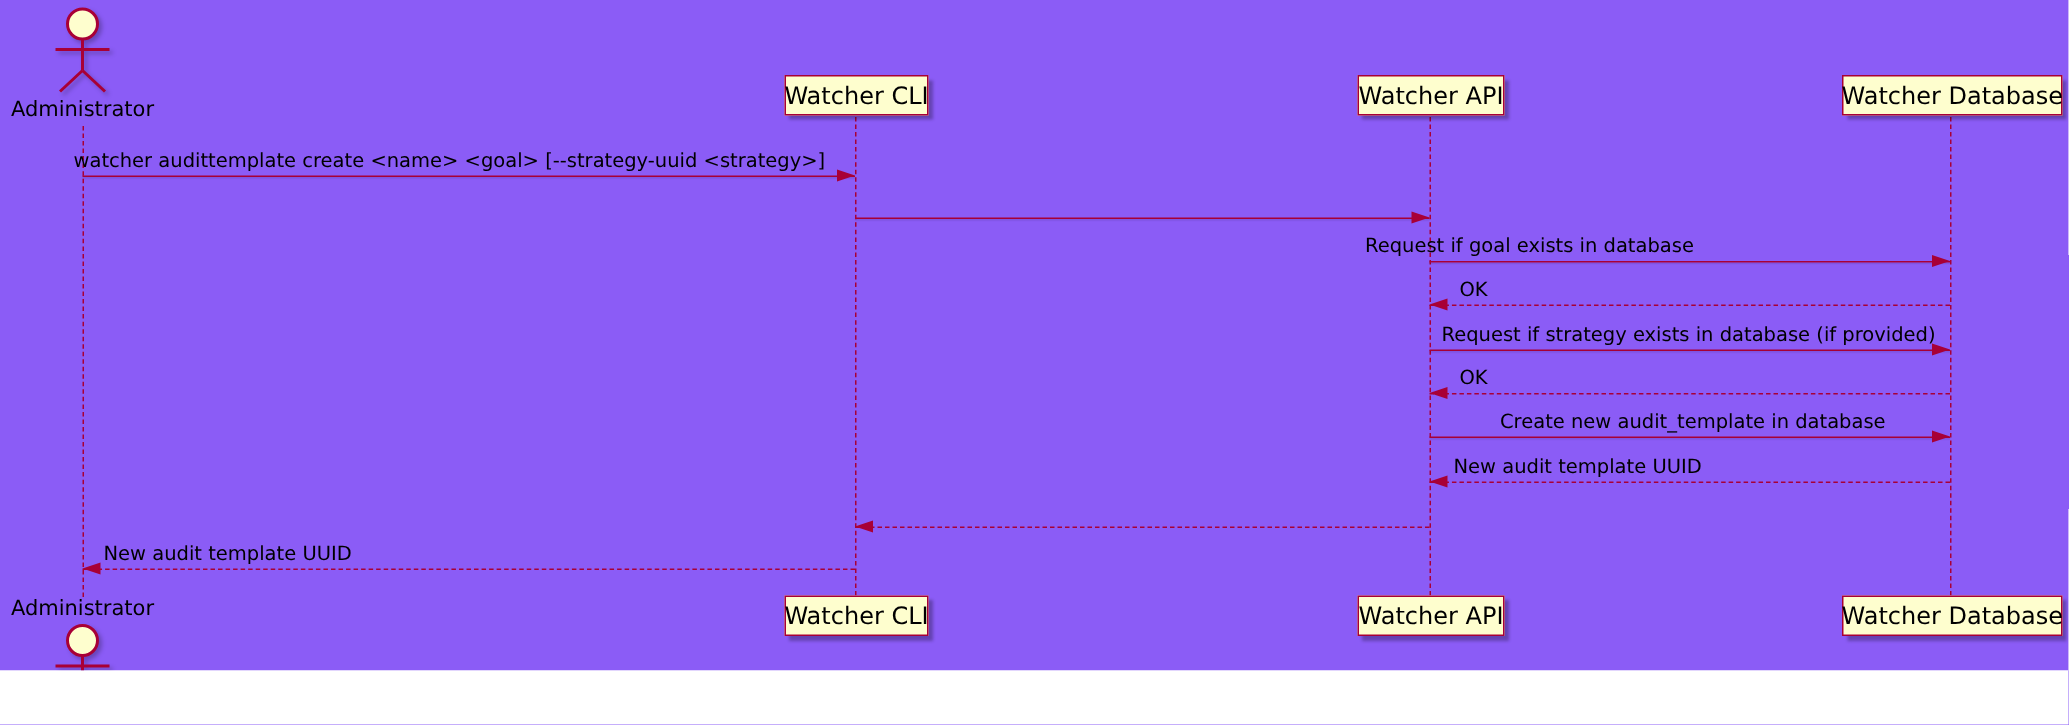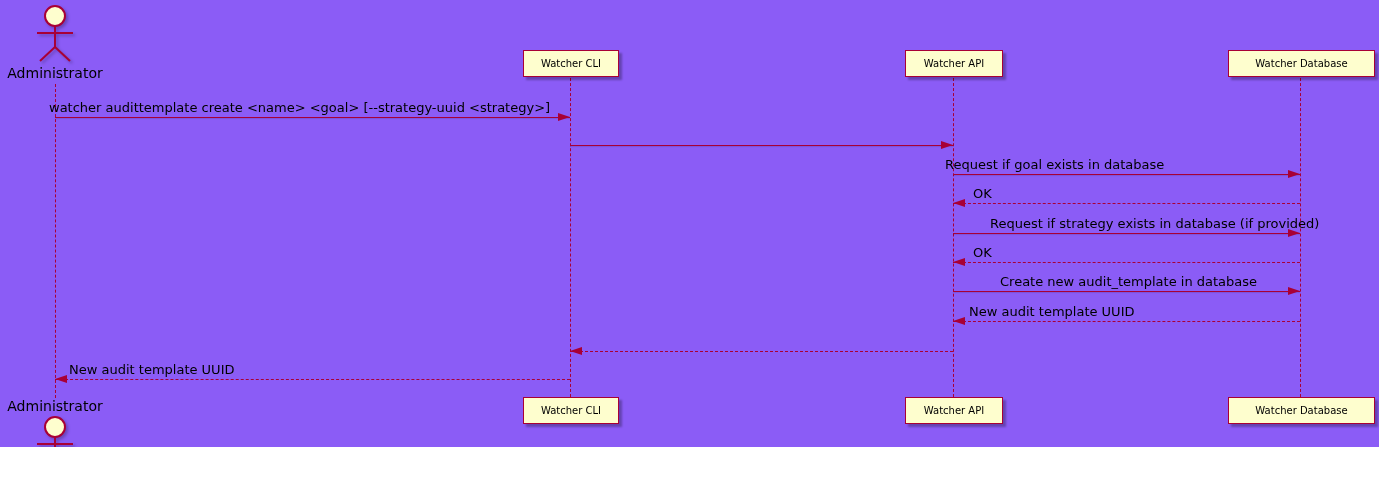--- a/index.html
+++ b/index.html
@@ -10,21 +10,21 @@
   body{font-family:"DejaVu Sans","Liberation Sans",sans-serif;color:#000;}
   #canvas{position:relative;width:1379px;height:447px;background:#8b5cf6;overflow:hidden;}
 
   .lifeline{position:absolute;width:0;border-left:1px dashed var(--accent);}
 
   .pbox{
     position:absolute;height:25px;background:var(--fill);
     border:1.5px solid var(--accent);
     box-shadow:3px 3px 2px rgba(0,0,0,0.28);
     display:flex;align-items:center;justify-content:center;
-    font-size:10px;white-space:nowrap;
+    font-size:16px;white-space:nowrap;
   }
 
   .actor-label{
     position:absolute;font-size:14px;white-space:nowrap;
     transform:translateX(-50%);
   }
 
   .actor-svg{position:absolute;filter:drop-shadow(2px 2px 1.5px rgba(0,0,0,0.25));}
 
   .msg-label{
@@ -85,29 +85,29 @@
     <span>Watcher Database</span>
   </div>
 
   <div class="msg-label" style="left:49px;top:100px;">watcher audittemplate create &lt;name&gt; &lt;goal&gt; [--strategy-uuid &lt;strategy&gt;]</div>
   <div class="msg-line solid" style="left:55px;top:117px;width:515px;"></div>
   <span class="ah r" style="left:558px;top:113px;"></span>
 
   <div class="msg-line solid" style="left:570px;top:145px;width:383px;"></div>
   <span class="ah r" style="left:941px;top:141px;"></span>
 
-  <div class="msg-label" style="left:945px;top:157px;">Request if goal exists in database</div>
+  <div class="msg-label" style="left:910px;top:157px;">Request if goal exists in database</div>
   <div class="msg-line solid" style="left:953px;top:174px;width:347px;"></div>
   <span class="ah r" style="left:1288px;top:170px;"></span>
 
   <div class="msg-label" style="left:973px;top:186px;">OK</div>
   <div class="msg-line dashed" style="left:953px;top:203px;width:347px;"></div>
   <span class="ah l" style="left:953px;top:199px;"></span>
 
-  <div class="msg-label" style="left:990px;top:216px;text-align:right;">Request if strategy exists in database (if provided)</div>
+  <div class="msg-label" style="left:961px;top:216px;text-align:right;">Request if strategy exists in database (if provided)</div>
   <div class="msg-line solid" style="left:953px;top:233px;width:347px;"></div>
   <span class="ah r" style="left:1288px;top:229px;"></span>
 
   <div class="msg-label" style="left:973px;top:245px;">OK</div>
   <div class="msg-line dashed" style="left:953px;top:262px;width:347px;"></div>
   <span class="ah l" style="left:953px;top:258px;"></span>
 
   <div class="msg-label" style="left:972px;top:274px;margin-left:28px;">Create new audit_template in database</div>
   <div class="msg-line solid" style="left:953px;top:291px;width:347px;"></div>
   <span class="ah r" style="left:1288px;top:287px;"></span>

